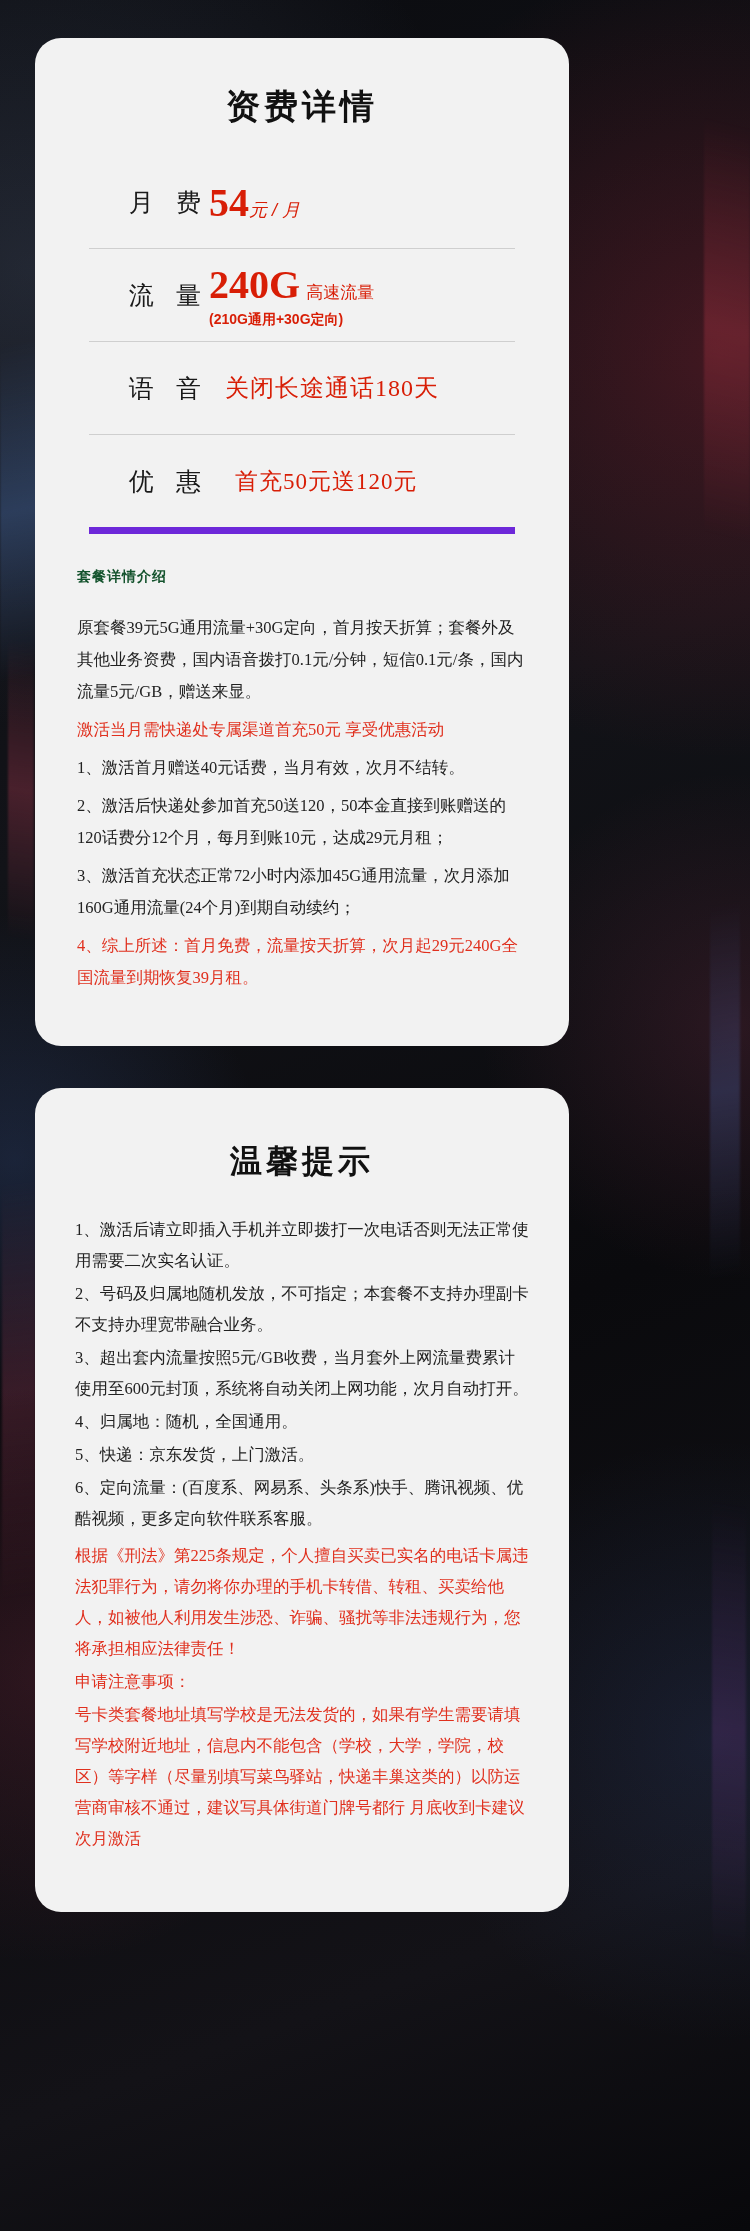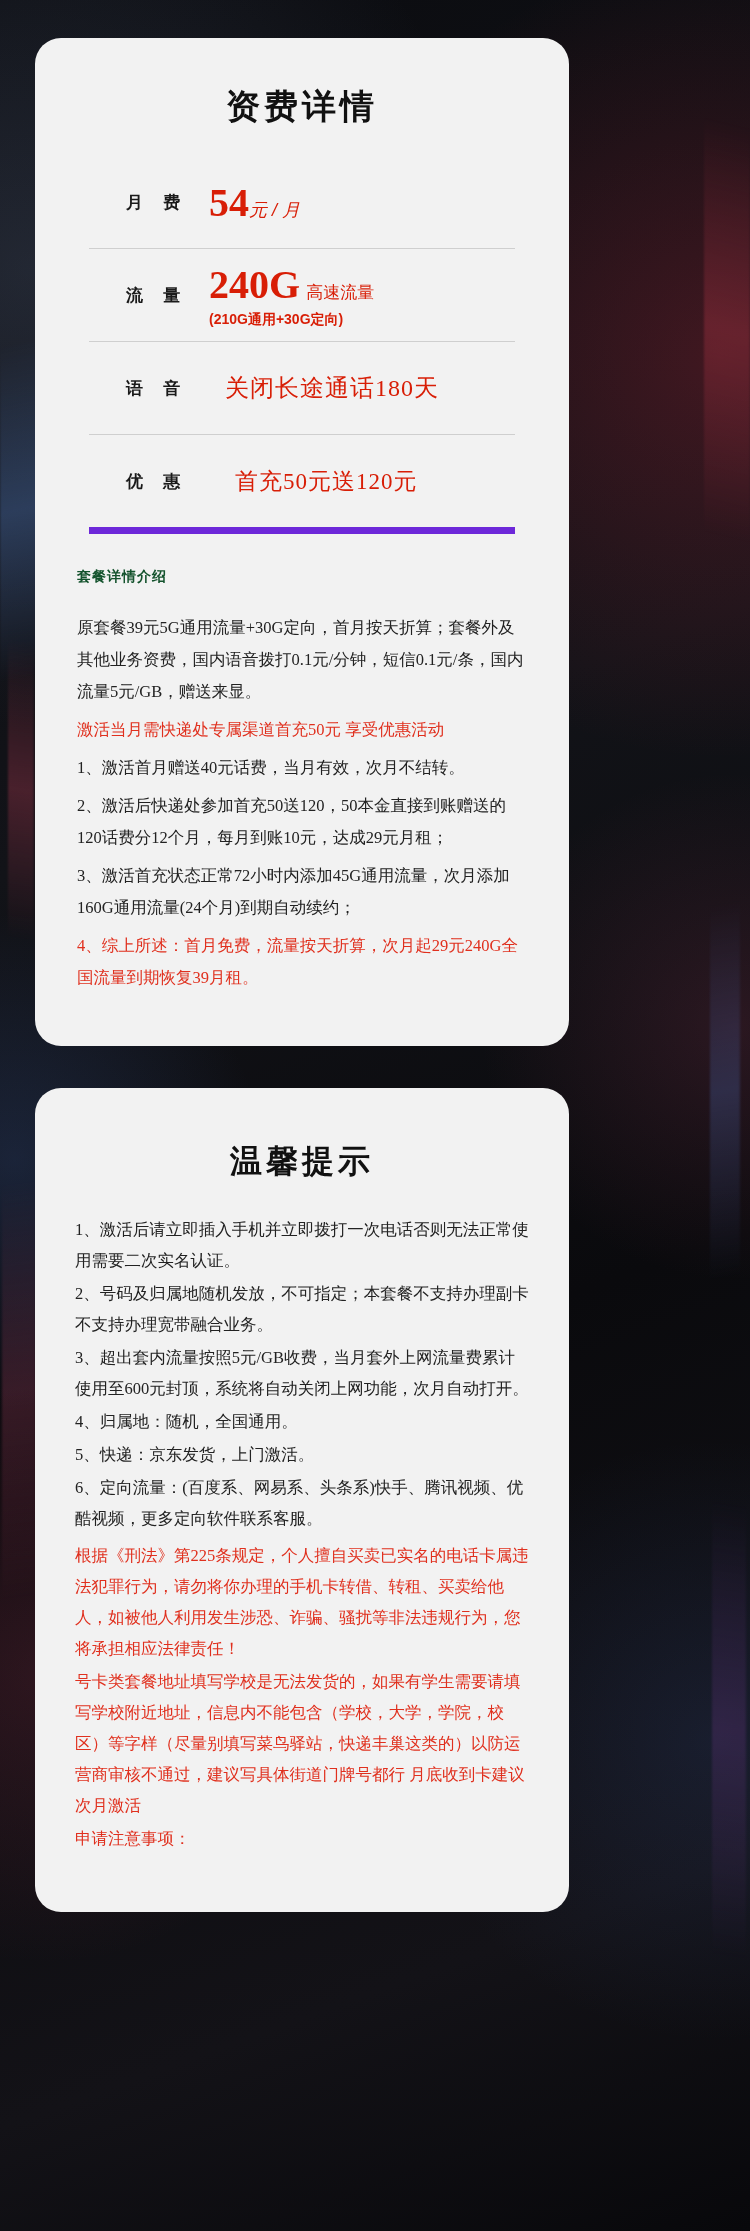--- a/index.html
+++ b/index.html
@@ -75,25 +75,25 @@
     display: flex;
     align-items: center;
     min-height: 76px;
     border-bottom: 1px solid #cfcfcf;
     padding: 8px 0;
   }
   .row:last-child { border-bottom: 7px solid #6d28d9; }
   .row-label {
     width: 120px;
     flex: 0 0 120px;
-    font-size: 17px;
+    font-size: 25px;
     color: #1a1a1a;
-    font-weight: bold;
+    font-weight: normal;
     letter-spacing: 8px;
-    text-align: center;
+    text-align: right;
     font-family: "Liberation Serif", serif;
     padding-left: 16px;
     box-sizing: border-box;
   }
   .row-value {
     flex: 1;
     display: flex;
     align-items: baseline;
     color: #d81e06;
   }
@@ -257,17 +257,17 @@
   <div class="card card-tips">
     <div class="tips-title">温馨提示</div>
 
     <p class="tip">1、激活后请立即插入手机并立即拨打一次电话否则无法正常使用需要二次实名认证。</p>
     <p class="tip">2、号码及归属地随机发放，不可指定；本套餐不支持办理副卡不支持办理宽带融合业务。</p>
     <p class="tip">3、超出套内流量按照5元/GB收费，当月套外上网流量费累计使用至600元封顶，系统将自动关闭上网功能，次月自动打开。</p>
     <p class="tip">4、归属地：随机，全国通用。</p>
     <p class="tip">5、快递：京东发货，上门激活。</p>
     <p class="tip">6、定向流量：(百度系、网易系、头条系)快手、腾讯视频、优酷视频，更多定向软件联系客服。</p>
     <p class="tip red blockgap">根据《刑法》第225条规定，个人擅自买卖已实名的电话卡属违法犯罪行为，请勿将你办理的手机卡转借、转租、买卖给他人，如被他人利用发生涉恐、诈骗、骚扰等非法违规行为，您将承担相应法律责任！</p>
+    <p class="tip red">申请注意事项：</p>
     <p class="tip red">号卡类套餐地址填写学校是无法发货的，如果有学生需要请填写学校附近地址，信息内不能包含（学校，大学，学院，校区）等字样（尽量别填写菜鸟驿站，快递丰巢这类的）以防运营商审核不通过，建议写具体街道门牌号都行 月底收到卡建议次月激活</p>
-    <p class="tip red">申请注意事项：</p>
   </div>
 
 </div>
 
 </body></html>

